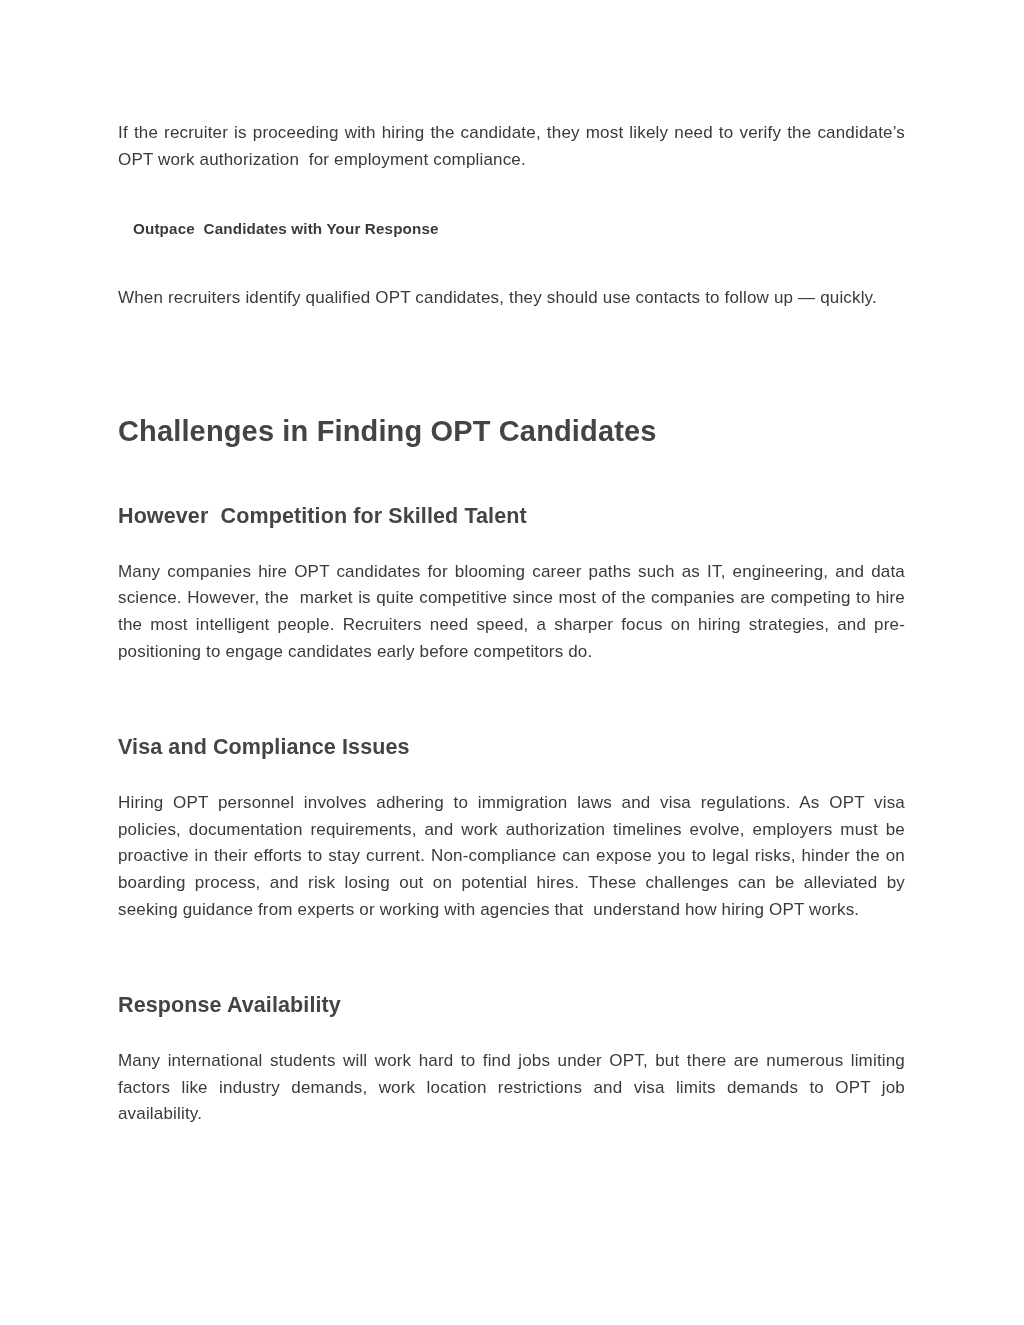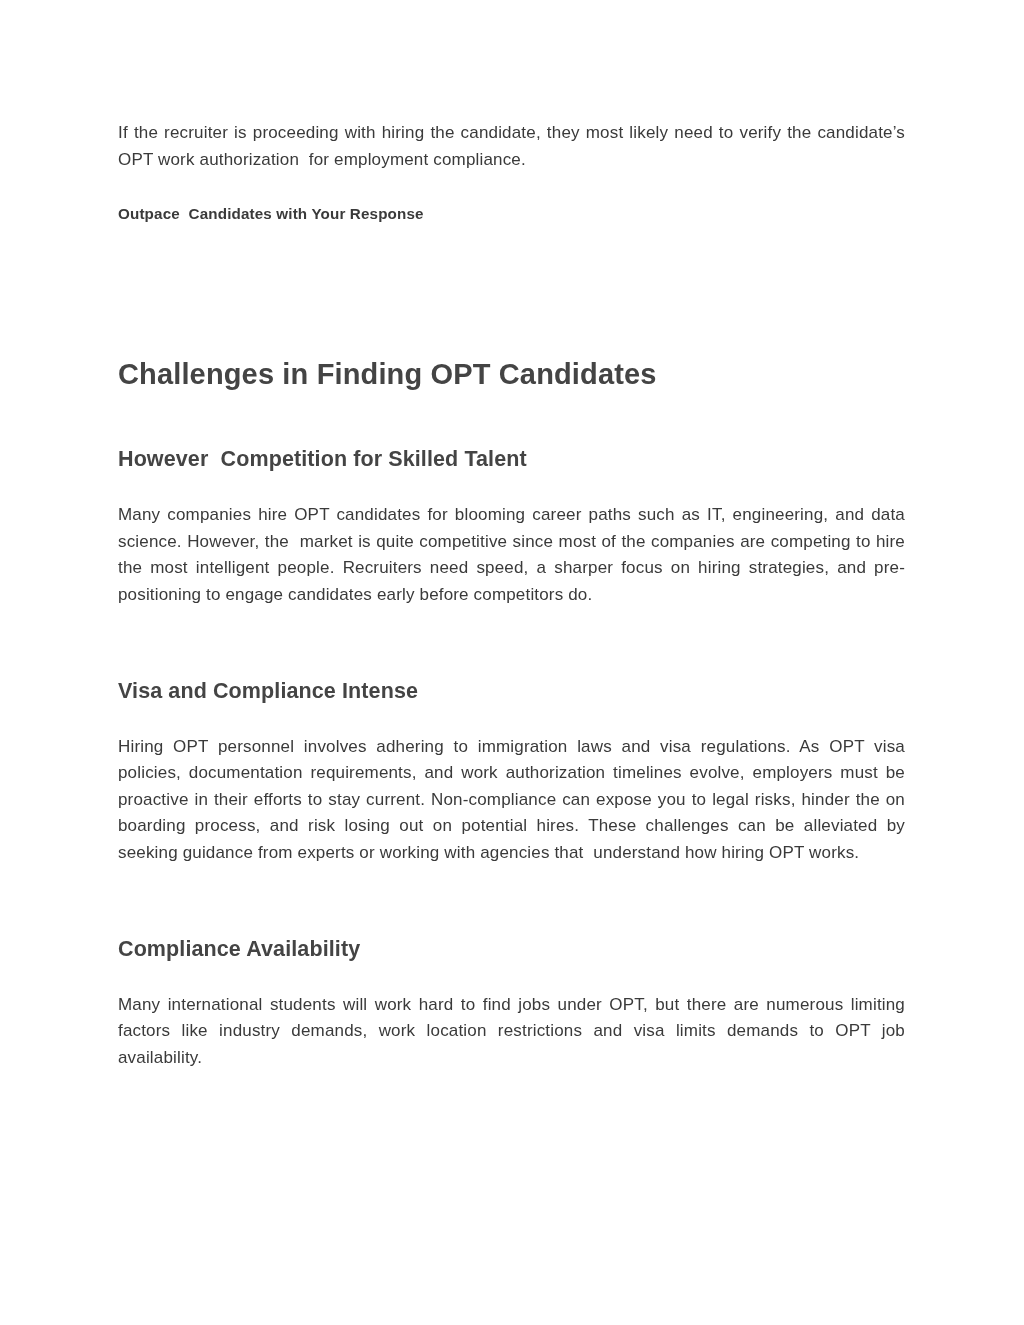--- a/index.html
+++ b/index.html
@@ -55,21 +55,21 @@
   h3.sub-title {
     margin: 0;
     font-size: 21.5px;
     line-height: 26px;
     font-weight: bold;
     color: #444444;
     letter-spacing: 0.005em;
     white-space: pre-wrap;
   }
   h4.minor-title {
-    margin: 0;
+    margin: 15px;
     font-size: 15.2px;
     line-height: 20px;
     font-weight: bold;
     color: #3a3a3a;
     letter-spacing: 0.01em;
     white-space: pre-wrap;
   }
 </style>
 </head>
 <body>
@@ -78,46 +78,47 @@
   <div class="content">
 
     <p class="body">If the recruiter is proceeding with hiring the candidate, they most likely need to verify the candidate’s OPT work authorization  for employment compliance.</p>
 
     <div class="gap-md"></div>
 
     <h4 class="minor-title">Outpace  Candidates with Your Response</h4>
 
     <div class="gap-md"></div>
 
+    <p class="body">When recruiters identify qualified OPT candidates, they should use contacts to follow up — quickly.</p>
 
     <div class="gap-sm"></div>
 
 
     <div class="gap-before-h2"></div>
 
     <h2 class="section-title">Challenges in Finding OPT Candidates</h2>
 
     <div class="gap-after-h2"></div>
 
     <h3 class="sub-title">However  Competition for Skilled Talent</h3>
 
     <div class="gap-after-h3"></div>
 
     <p class="body">Many companies hire OPT candidates for blooming career paths such as IT, engineering, and data science. However, the  market is quite competitive since most of the companies are competing to hire the most intelligent people. Recruiters need speed, a sharper focus on hiring strategies, and pre-positioning to engage candidates early before competitors do.</p>
 
     <div class="gap-before-h3"></div>
 
-    <h3 class="sub-title">Visa and Compliance Intense</h3>
+    <h3 class="sub-title">Visa and Compliance Issues</h3>
 
     <div class="gap-after-h3"></div>
 
     <p class="body">Hiring OPT personnel involves adhering to immigration laws and visa regulations. As OPT visa policies, documentation requirements, and work authorization timelines evolve, employers must be proactive in their efforts to stay current. Non-compliance can expose you to legal risks, hinder the on boarding process, and risk losing out on potential hires. These challenges can be alleviated by seeking guidance from experts or working with agencies that  understand how hiring OPT works.</p>
 
     <div class="gap-before-h3"></div>
 
-    <h3 class="sub-title">Compliance Availability</h3>
+    <h3 class="sub-title">Response Availability</h3>
 
     <div class="gap-after-h3"></div>
 
     <p class="body">Many international students will work hard to find jobs under OPT, but there are numerous limiting factors like industry demands, work location restrictions and visa limits demands to OPT job availability.</p>
 
   </div>
 </div>
 
 </body></html>

